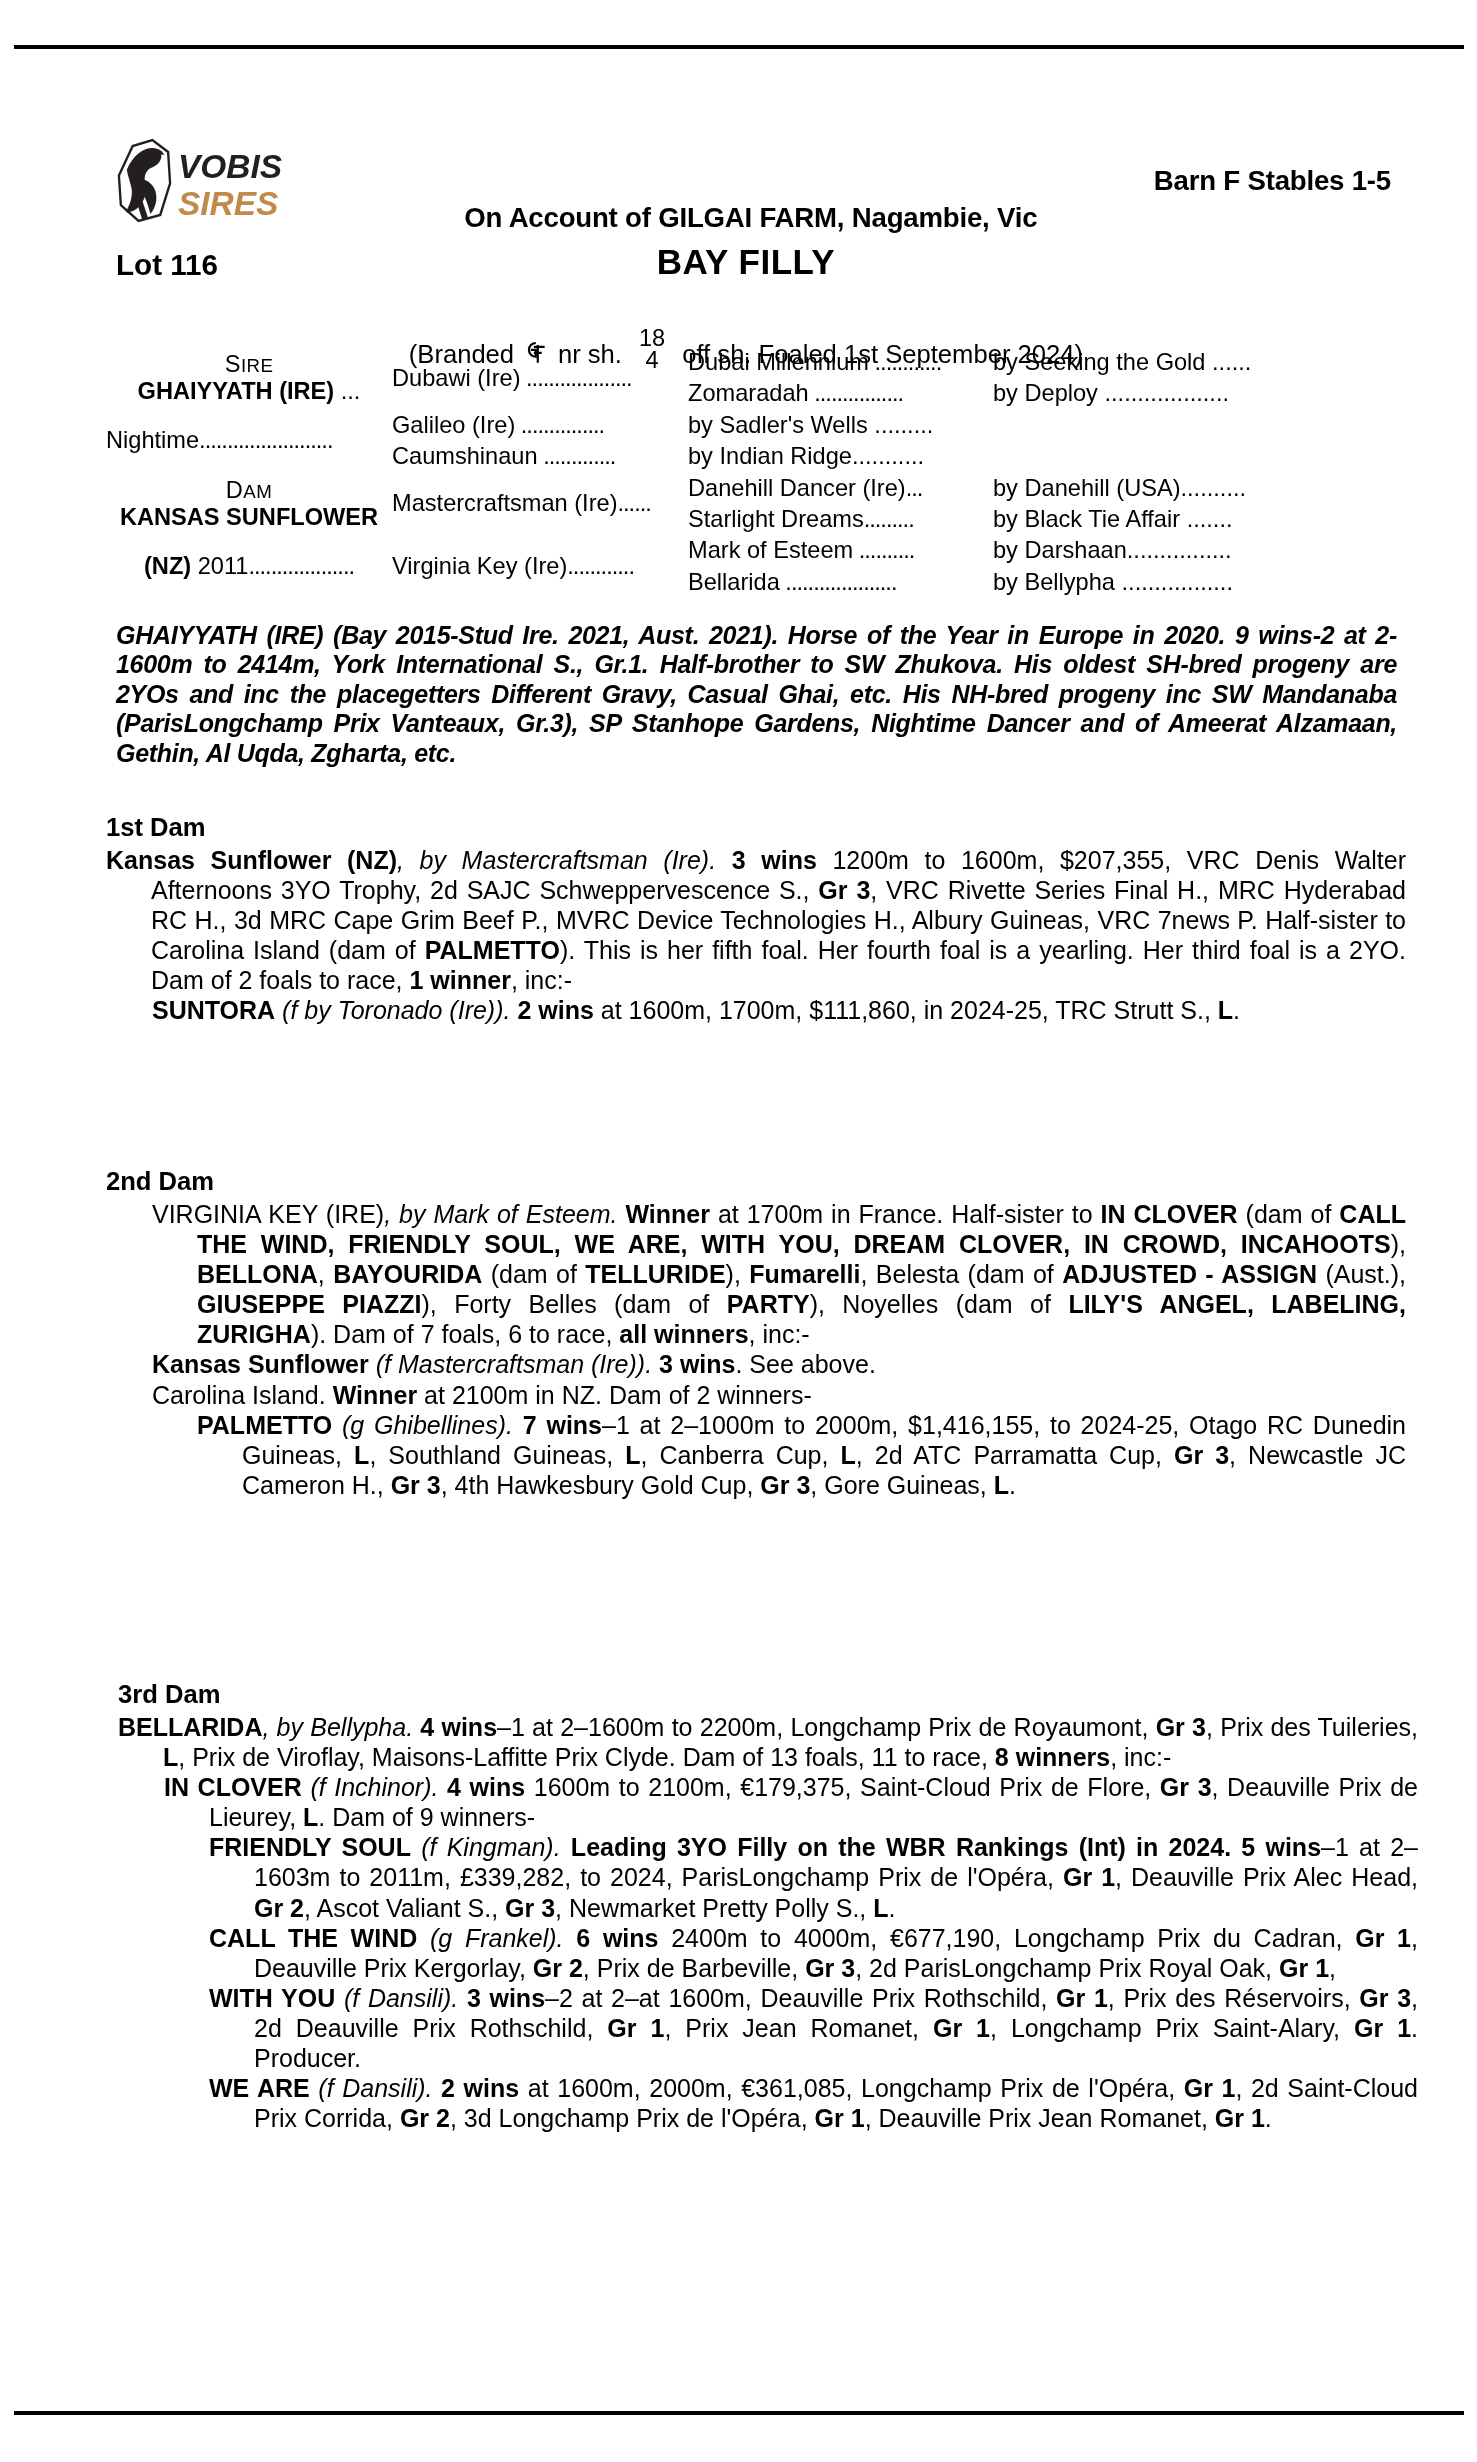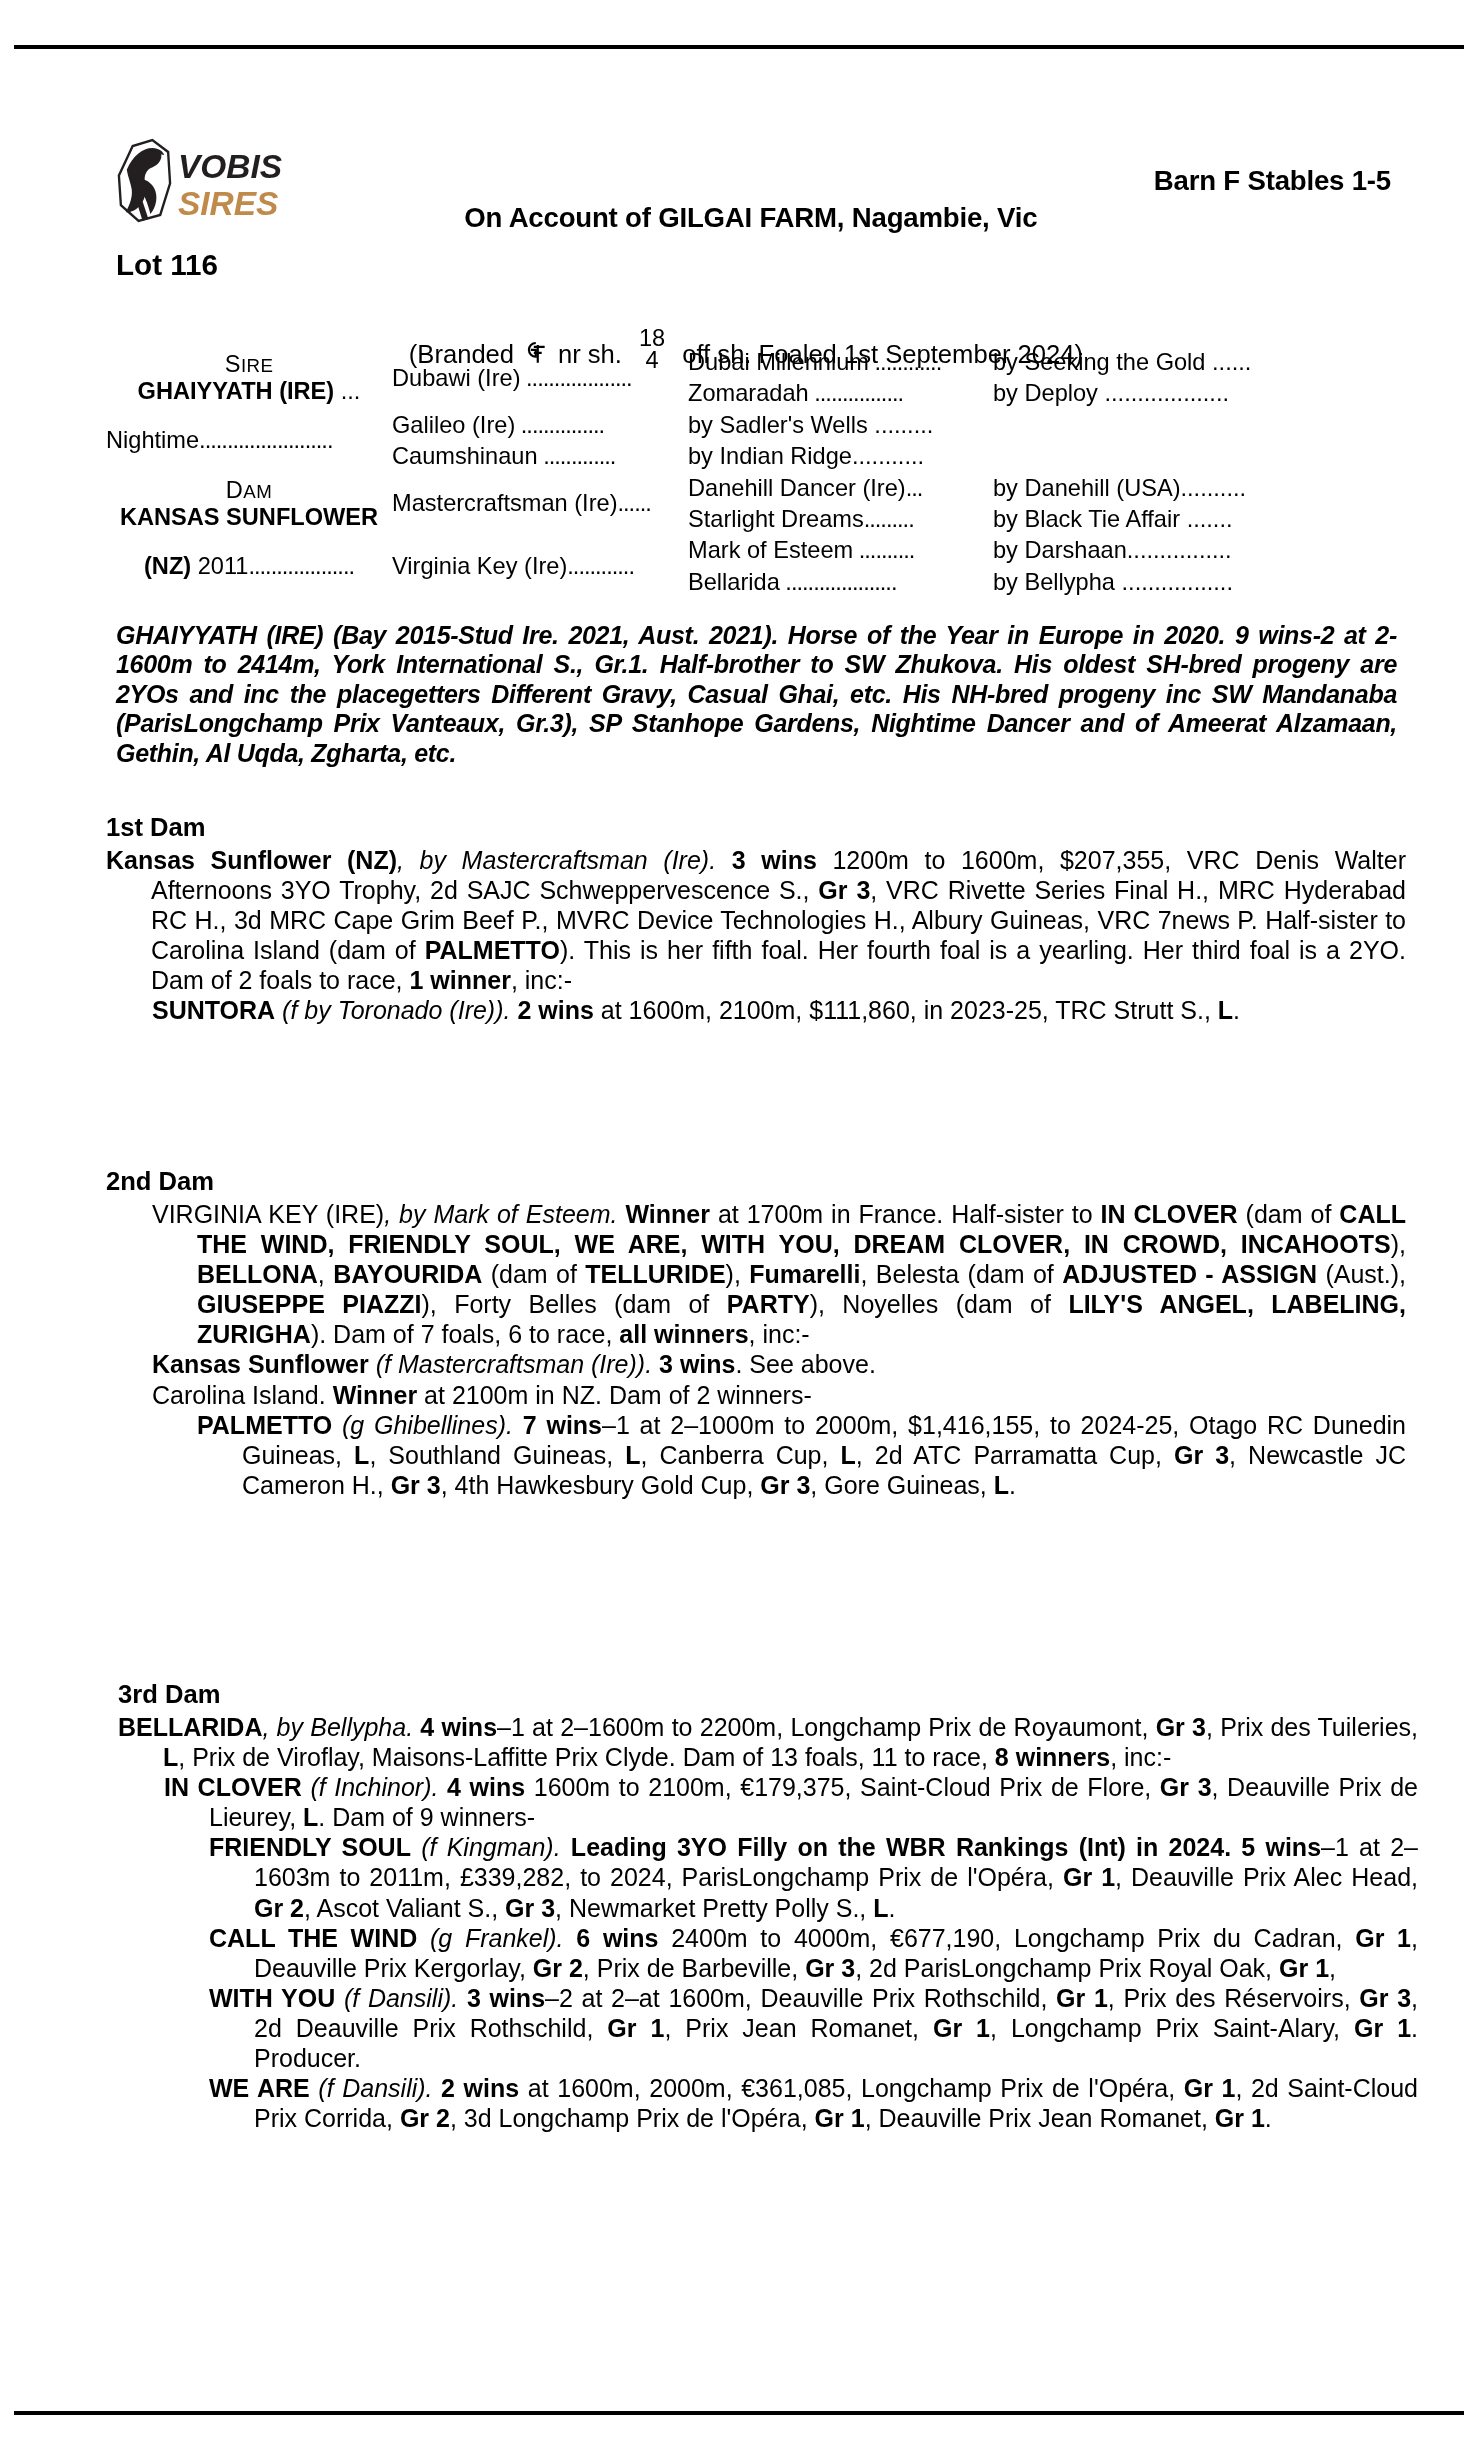--- a/index.html
+++ b/index.html
@@ -123,20 +123,21 @@
           <path d="M30 66 L36 84 L30 86 L25 70 Z" fill="#231f20"></path>
         </g>
         <text x="66" y="42" font-family="Liberation Sans, sans-serif" font-size="34" font-weight="bold" font-style="italic" fill="#231f20">VOBIS</text>
         <text x="66" y="80" font-family="Liberation Sans, sans-serif" font-size="34" font-weight="bold" font-style="italic" fill="#c08a4a">SIRES</text>
       </svg>
     </div>
 
     <div class="barn">Barn F Stables 1-5</div>
     <div class="account">On Account of GILGAI FARM, Nagambie, Vic</div>
     <div class="lot">Lot 116</div>
+    <div class="sex-title">BAY FILLY</div>
 
     <div class="branded">
       <span>(Branded</span>
       <span class="brandmark">
         <svg width="25.6" height="29.6" viewBox="0 0 26 30" xmlns="http://www.w3.org/2000/svg">
           <path d="M13 4 A7 7 0 1 0 13 18 L13 11 L8 11" fill="none" stroke="#000" stroke-width="2.2"></path>
           <path d="M11 8 L22 8 M11 14 L19 14 M15 6 L15 24" fill="none" stroke="#000" stroke-width="2.2"></path>
         </svg>
       </span>
       <span>nr sh.</span>
@@ -255,21 +256,21 @@
       </table>
   </div>
 
   <div class="sirenote">GHAIYYATH (IRE) (Bay 2015-Stud Ire. 2021, Aust. 2021). Horse of the Year in Europe in 2020. 9 wins-2 at 2-1600m to 2414m, York International S., Gr.1. Half-brother to SW Zhukova. His oldest SH-bred progeny are 2YOs and inc the placegetters Different Gravy, Casual Ghai, etc. His NH-bred progeny inc SW Mandanaba (ParisLongchamp Prix Vanteaux, Gr.3), SP Stanhope Gardens, Nightime Dancer and of Ameerat Alzamaan, Gethin, Al Uqda, Zgharta, etc.</div>
 
   <div class="block b1">
     <div class="damhead">1st Dam</div>
 
     <p class="p0 ind1 just"><b>Kansas Sunflower (NZ)</b><i>, by Mastercraftsman (Ire). </i><b>3 wins</b><span> 1200m to 1600m, $207,355, VRC Denis Walter Afternoons 3YO Trophy, 2d SAJC Schweppervescence S., </span><b>Gr 3</b><span>, VRC Rivette Series Final H., MRC Hyderabad RC H., 3d MRC Cape Grim Beef P., MVRC Device Technologies H., Albury Guineas, VRC 7news P. Half-sister to Carolina Island (dam of </span><b>PALMETTO</b><span>). This is her fifth foal. Her fourth foal is a yearling. Her third foal is a 2YO. Dam of 2 foals to race, </span><b>1 winner</b><span>, inc:-</span></p>
 
-    <p class="p0 ind2 just"><b>SUNTORA</b><i> (f by Toronado (Ire)). </i><b>2 wins</b><span> at 1600m, 2100m, $111,860, in 2023-25, TRC Strutt S., </span><b>L</b><span>.</span></p>
+    <p class="p0 ind2 just"><b>SUNTORA</b><i> (f by Toronado (Ire)). </i><b>2 wins</b><span> at 1600m, 1700m, $111,860, in 2024-25, TRC Strutt S., </span><b>L</b><span>.</span></p>
   </div>
 
   <div class="block b2">
     <div class="damhead">2nd Dam</div>
 
     <p class="p0 ind2 just"><span>VIRGINIA KEY (IRE)</span><i>, by Mark of Esteem. </i><b>Winner</b><span> at 1700m in France. Half-sister to </span><b>IN CLOVER</b><span> (dam of </span><b>CALL THE WIND, FRIENDLY SOUL, WE ARE, WITH YOU, DREAM CLOVER, IN CROWD, INCAHOOTS</b><span>), </span><b>BELLONA</b><span>, </span><b>BAYOURIDA</b><span> (dam of </span><b>TELLURIDE</b><span>), </span><b>Fumarelli</b><span>, Belesta (dam of </span><b>ADJUSTED - ASSIGN</b><span> (Aust.), </span><b>GIUSEPPE PIAZZI</b><span>), Forty Belles (dam of </span><b>PARTY</b><span>), Noyelles (dam of </span><b>LILY'S ANGEL, LABELING, ZURIGHA</b><span>). Dam of 7 foals, 6 to race, </span><b>all winners</b><span>, inc:-</span></p>
 
     <p class="p0 ind2 just"><b>Kansas Sunflower</b><i> (f Mastercraftsman (Ire)). </i><b>3 wins</b><span>. See above.</span></p>
 
     <p class="p0 ind2 just"><span>Carolina Island. </span><b>Winner</b><span> at 2100m in NZ. Dam of 2 winners-</span></p>

